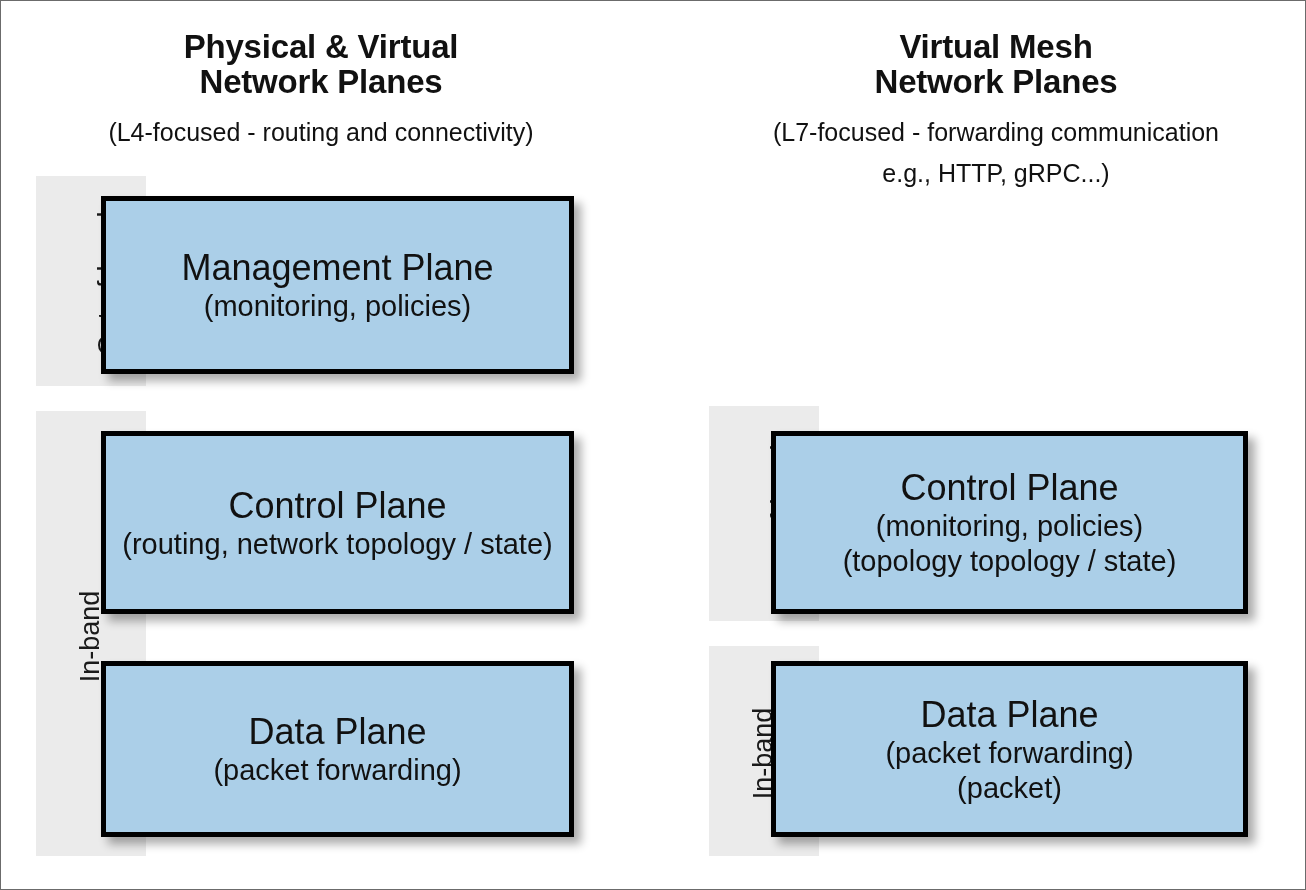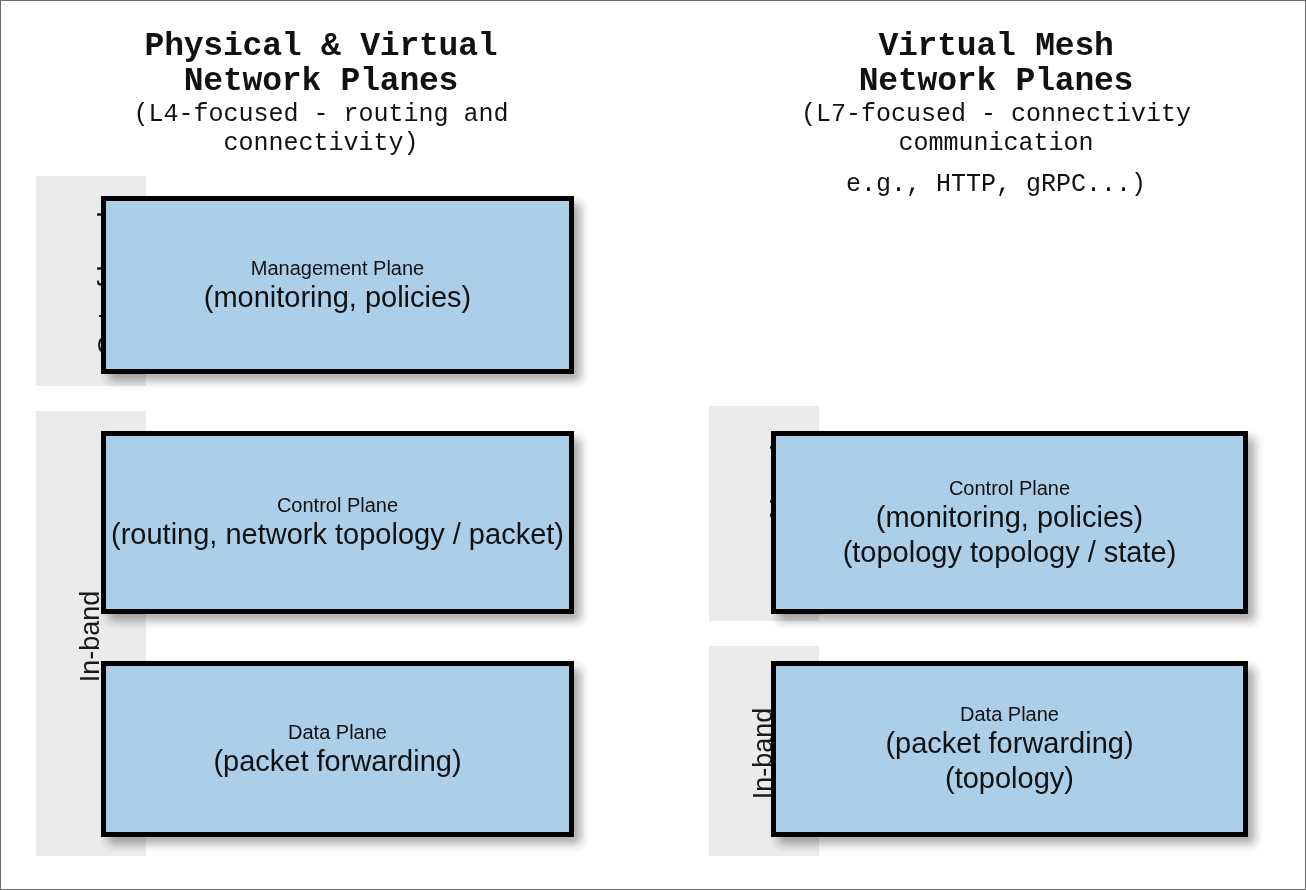--- a/index.html
+++ b/index.html
@@ -20,33 +20,32 @@
     border: 1px solid #6b6b6b;
     overflow: hidden;
   }
 
   
   .col-title {
     position: absolute;
     text-align: center;
     color: #111111;
     line-height: 1.07;
-    font-family: Liberation Mono, monospace;
   }
   .col-title .t-main {
     font-size: 33px;
     font-weight: bold;
     letter-spacing: -0.2px;
     display: block;
   }
   .col-title .t-sub {
     font-size: 25px;
     font-weight: normal;
     display: block;
-    margin-top: 0;
+    margin-top: 18px;
     line-height: 1.16;
   }
 
   #title-left  { left: 60px;  top: 28px; width: 520px; }
   #title-right { left: 730px; top: 28px; width: 530px; }
 
   
   .band {
     position: absolute;
     background: #ebebeb;
@@ -78,21 +77,21 @@
     align-items: center;
     justify-content: center;
     text-align: center;
   }
   .plane-text {
     font-size: 29px;
     line-height: 1.2;
     color: #111111;
   }
   .plane-text .pt-line { display: block; }
-  .plane-text .pt-title { font-size: 20px; }
+  .plane-text .pt-title { font-size: 36px; }
 </style>
 </head>
 <body>
 
 <div id="figure">
 
   <div class="col-title" id="title-left">
     <span class="t-main">Physical &amp; Virtual</span>
     <span class="t-main">Network Planes</span>
     <span class="t-sub">(L4-focused - routing and connectivity)</span>
@@ -113,35 +112,35 @@
   <div class="plane-box" style="left:100px; top:195px; width:473px; height:178px;">
     <div class="plane-text">
       <span class="pt-line pt-title">Management Plane</span>
       <span class="pt-line">(monitoring, policies)</span>
     </div>
   </div>
 
   <div class="plane-box" style="left:100px; top:430px; width:473px; height:183px;">
     <div class="plane-text">
       <span class="pt-line pt-title">Control Plane</span>
-      <span class="pt-line">(routing, network topology / packet)</span>
+      <span class="pt-line">(routing, network topology / state)</span>
     </div>
   </div>
 
   <div class="plane-box" style="left:100px; top:660px; width:473px; height:176px;">
     <div class="plane-text">
       <span class="pt-line pt-title">Data Plane</span>
       <span class="pt-line">(packet forwarding)</span>
     </div>
   </div>
 
   <div class="col-title" id="title-right">
     <span class="t-main">Virtual Mesh</span>
     <span class="t-main">Network Planes</span>
-    <span class="t-sub">(L7-focused - connectivity communication</span>
+    <span class="t-sub">(L7-focused - forwarding communication</span>
     <span class="t-sub" style="margin-top:12px;">e.g., HTTP, gRPC...)</span>
   </div>
 
   <div class="band" style="left:708px; top:405px; width:110px; height:215px;">
     <div class="band-label" style="top:95px;">
       <span class="band-label-inner">Out-of-band</span>
     </div>
   </div>
 
   <div class="band" style="left:708px; top:645px; width:110px; height:210px;">
@@ -155,17 +154,17 @@
       <span class="pt-line pt-title">Control Plane</span>
       <span class="pt-line">(monitoring, policies)</span>
       <span class="pt-line">(topology topology / state)</span>
     </div>
   </div>
 
   <div class="plane-box" style="left:770px; top:660px; width:477px; height:176px;">
     <div class="plane-text">
       <span class="pt-line pt-title">Data Plane</span>
       <span class="pt-line">(packet forwarding)</span>
-      <span class="pt-line">(topology)</span>
+      <span class="pt-line">(packet)</span>
     </div>
   </div>
 
 </div>
 
 </body></html>

